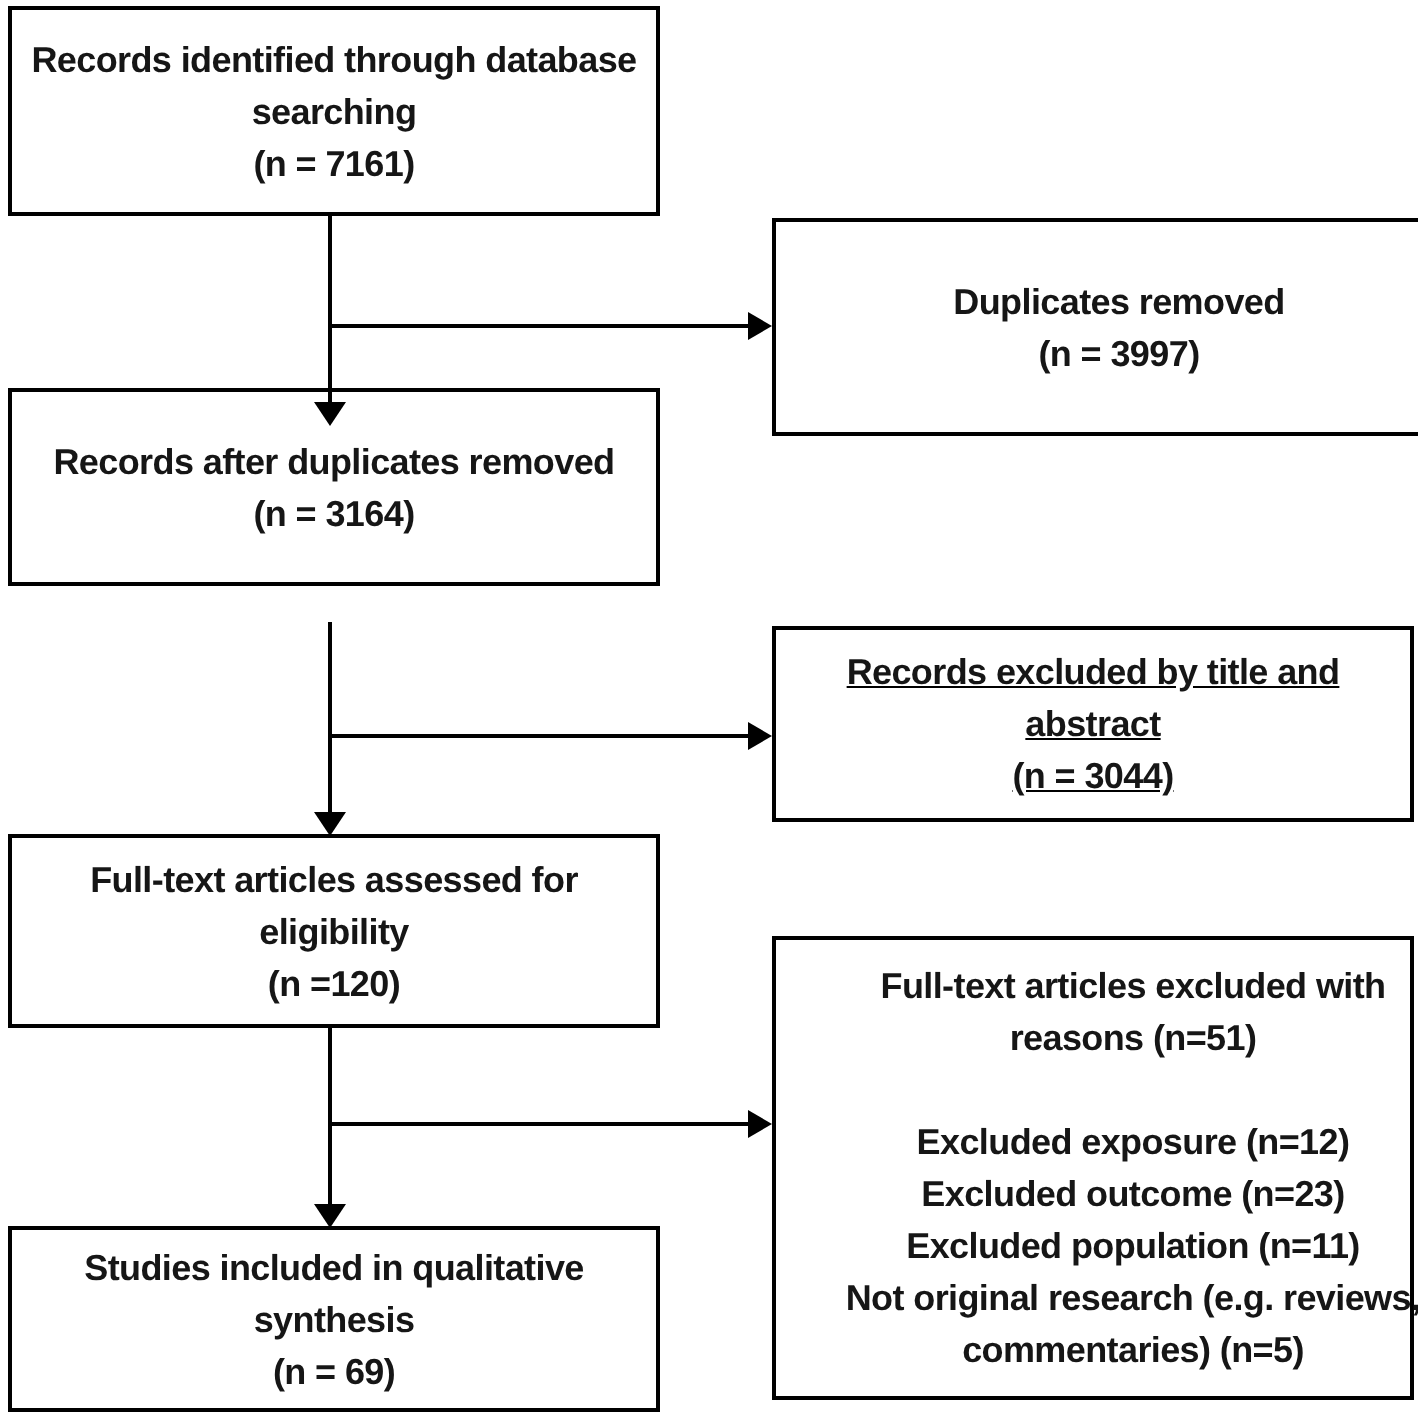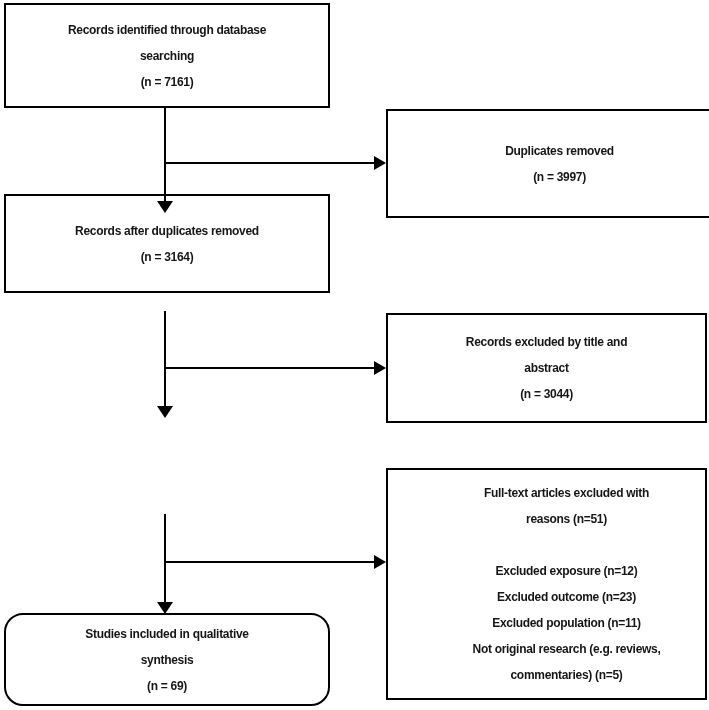--- a/index.html
+++ b/index.html
@@ -10,21 +10,21 @@
     box-sizing: border-box;
     border: 2px solid #000000;
     background: #ffffff;
     display: flex;
     align-items: center;
     justify-content: center;
   }
   .box-text {
     white-space: pre;
     text-align: center;
-    font-size: 12px;
+    font-size: 18px;
     font-weight: bold;
     line-height: 26px;
     color: #161616;
     letter-spacing: -0.3px;
   }
   .vline { position: absolute; width: 2px; background: #000000; }
   .hline { position: absolute; height: 2px; background: #000000; }
   .ah-down {
     position: absolute; width: 0; height: 0;
     border-left: 8px solid transparent;
@@ -47,33 +47,38 @@
     <div class="box-text">Records identified through database
 searching
 (n = 7161)</div>
   </div>
 
   <div class="box" style="left:4px; top:194px; width:326px; height:99px;">
     <div class="box-text">Records after duplicates removed
 (n = 3164)</div>
   </div>
 
+  <div class="box" style="left:4px; top:417px; width:326px; height:97px;">
+    <div class="box-text">Full-text articles assessed for
+eligibility
+(n =120)</div>
+  </div>
 
-  <div class="box" style="left:4px; top:613px; width:326px; height:93px;border-radius:19px;">
+  <div class="box" style="left:4px; top:613px; width:326px; height:93px;">
     <div class="box-text">Studies included in qualitative
 synthesis
 (n = 69)</div>
   </div>
 
   <div class="box" style="left:386px; top:109px; width:347px; height:109px;">
     <div class="box-text">Duplicates removed
 (n = 3997)</div>
   </div>
 
-  <div class="box" style="left:386px; top:313px; width:321px; height:110px;">
+  <div class="box" style="left:386px; top:313px; width:321px; height:98px;text-decoration:underline;">
     <div class="box-text">Records excluded by title and
 abstract
 (n = 3044)</div>
   </div>
 
   <div class="box" style="left:386px; top:468px; width:321px; height:232px;padding-left:40px;">
     <div class="box-text">Full-text articles excluded with
 reasons (n=51)
 
 Excluded exposure (n=12)

